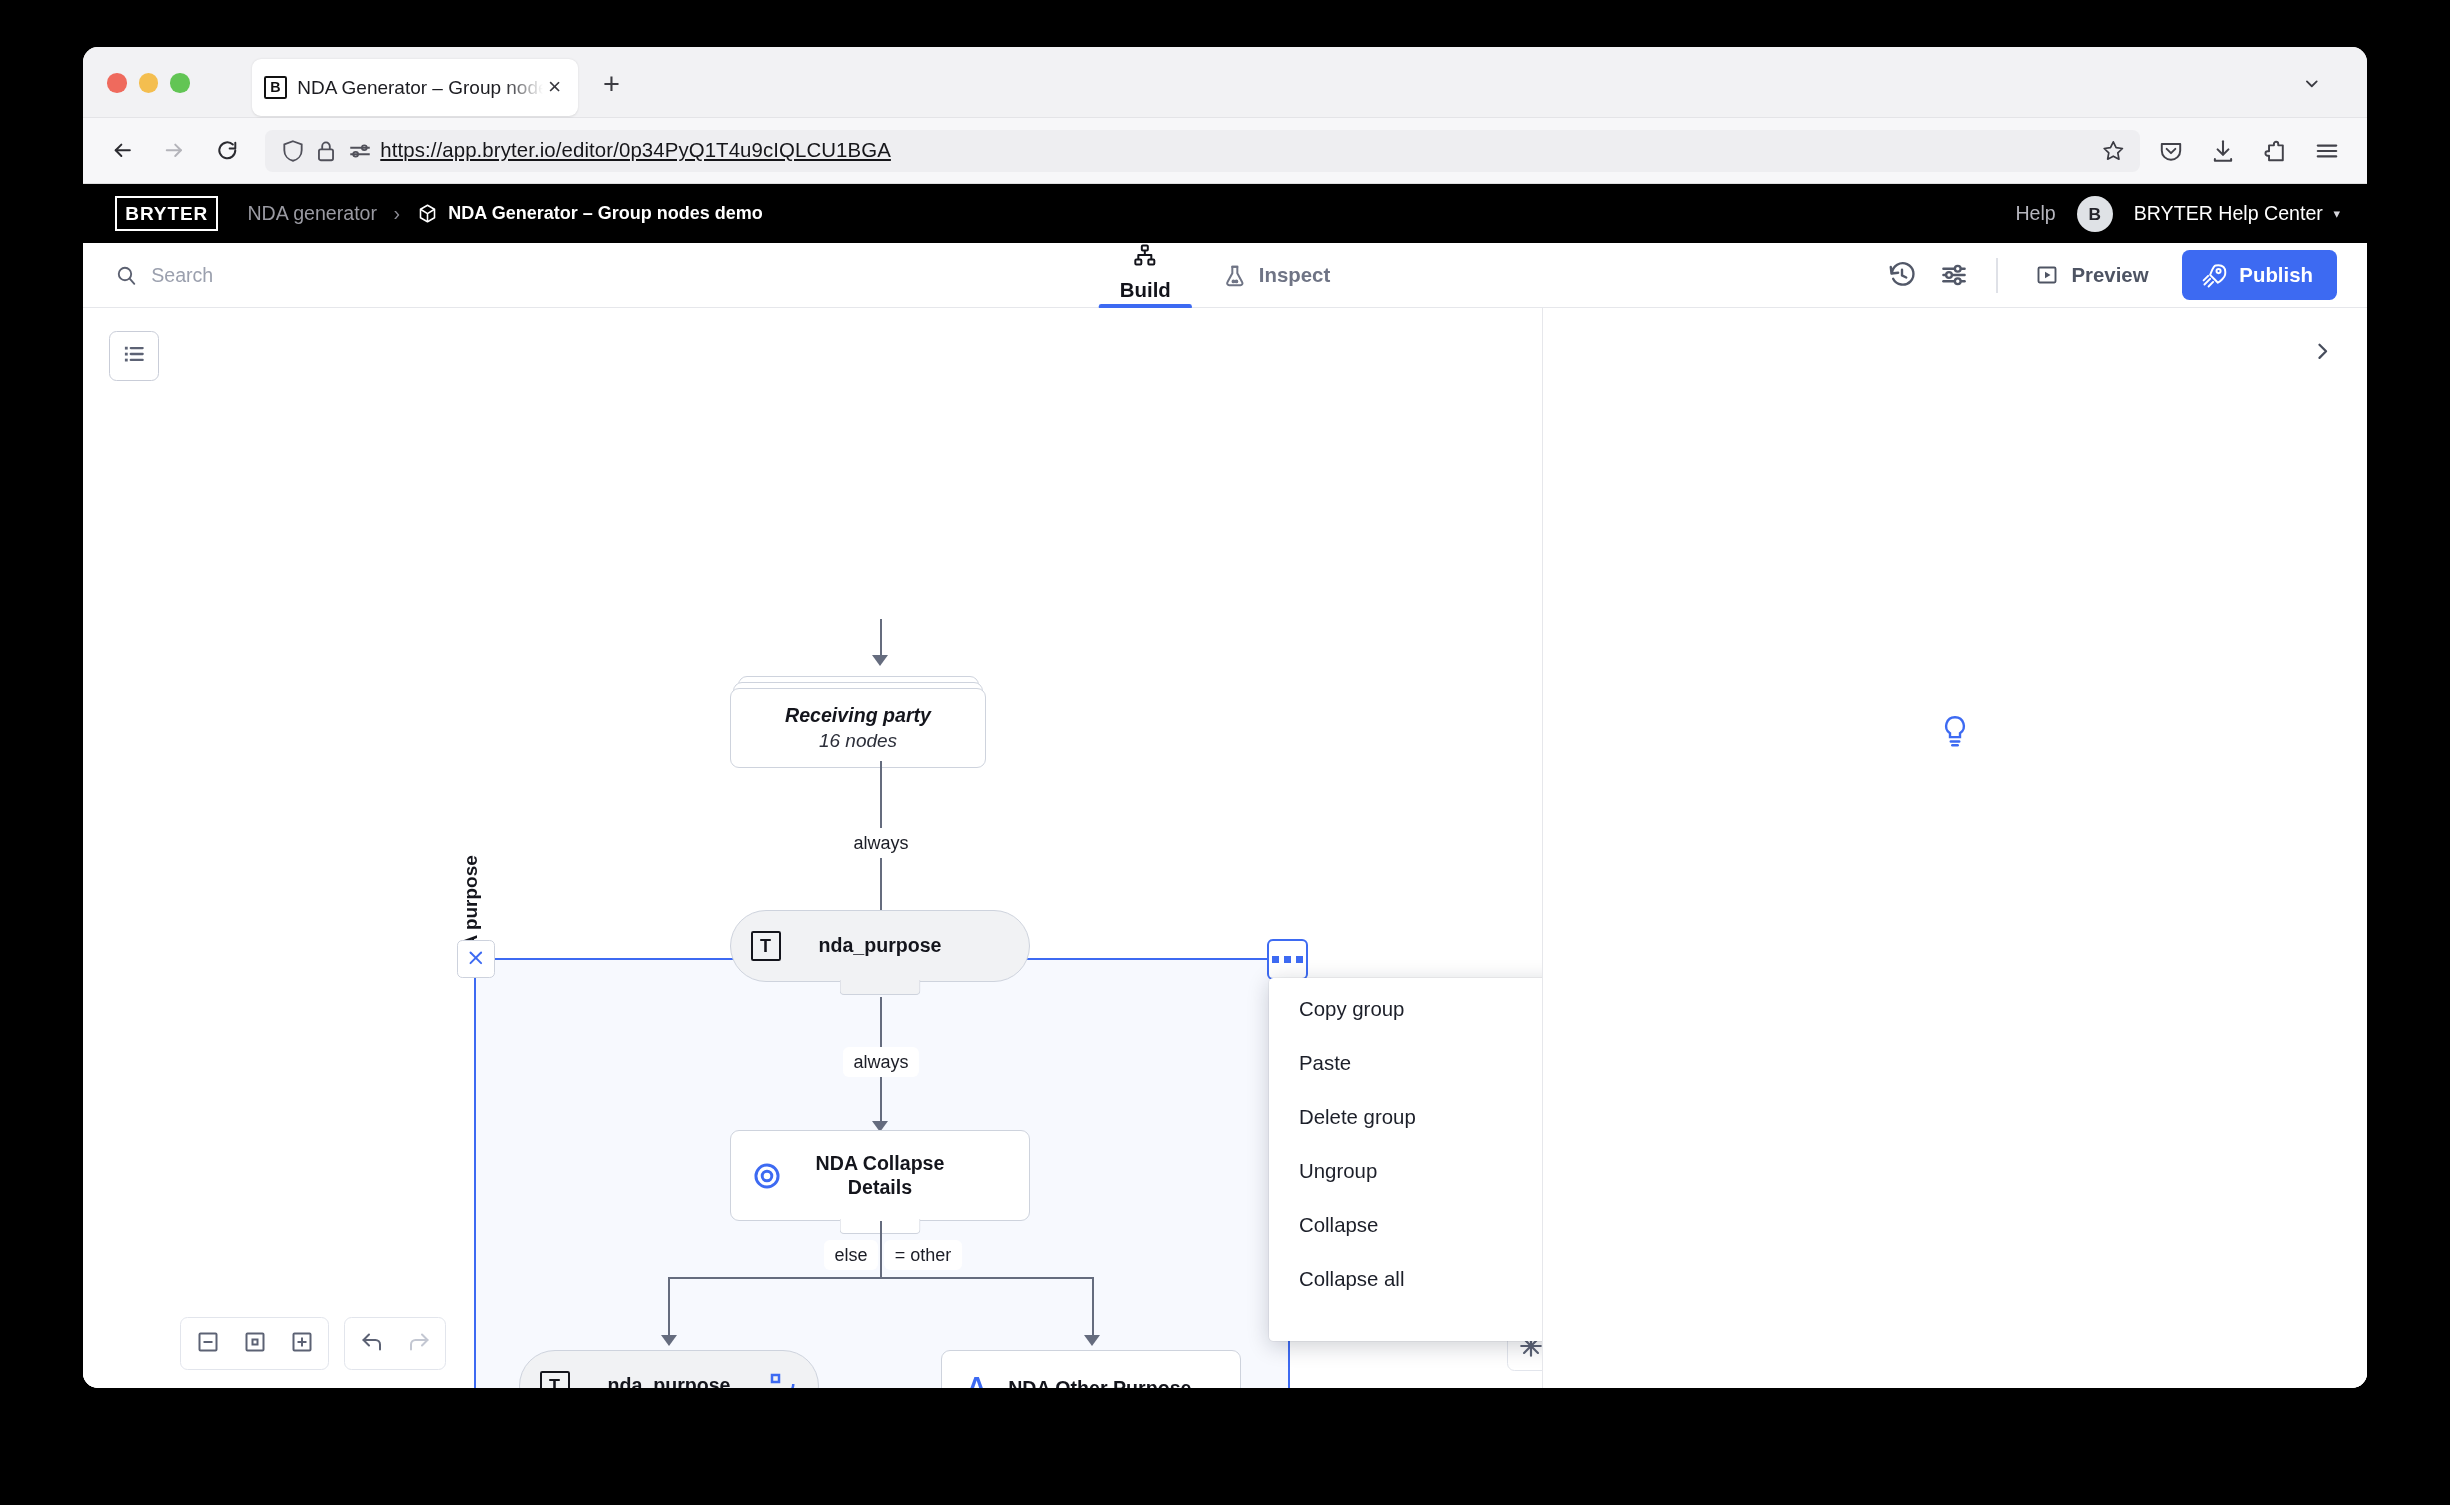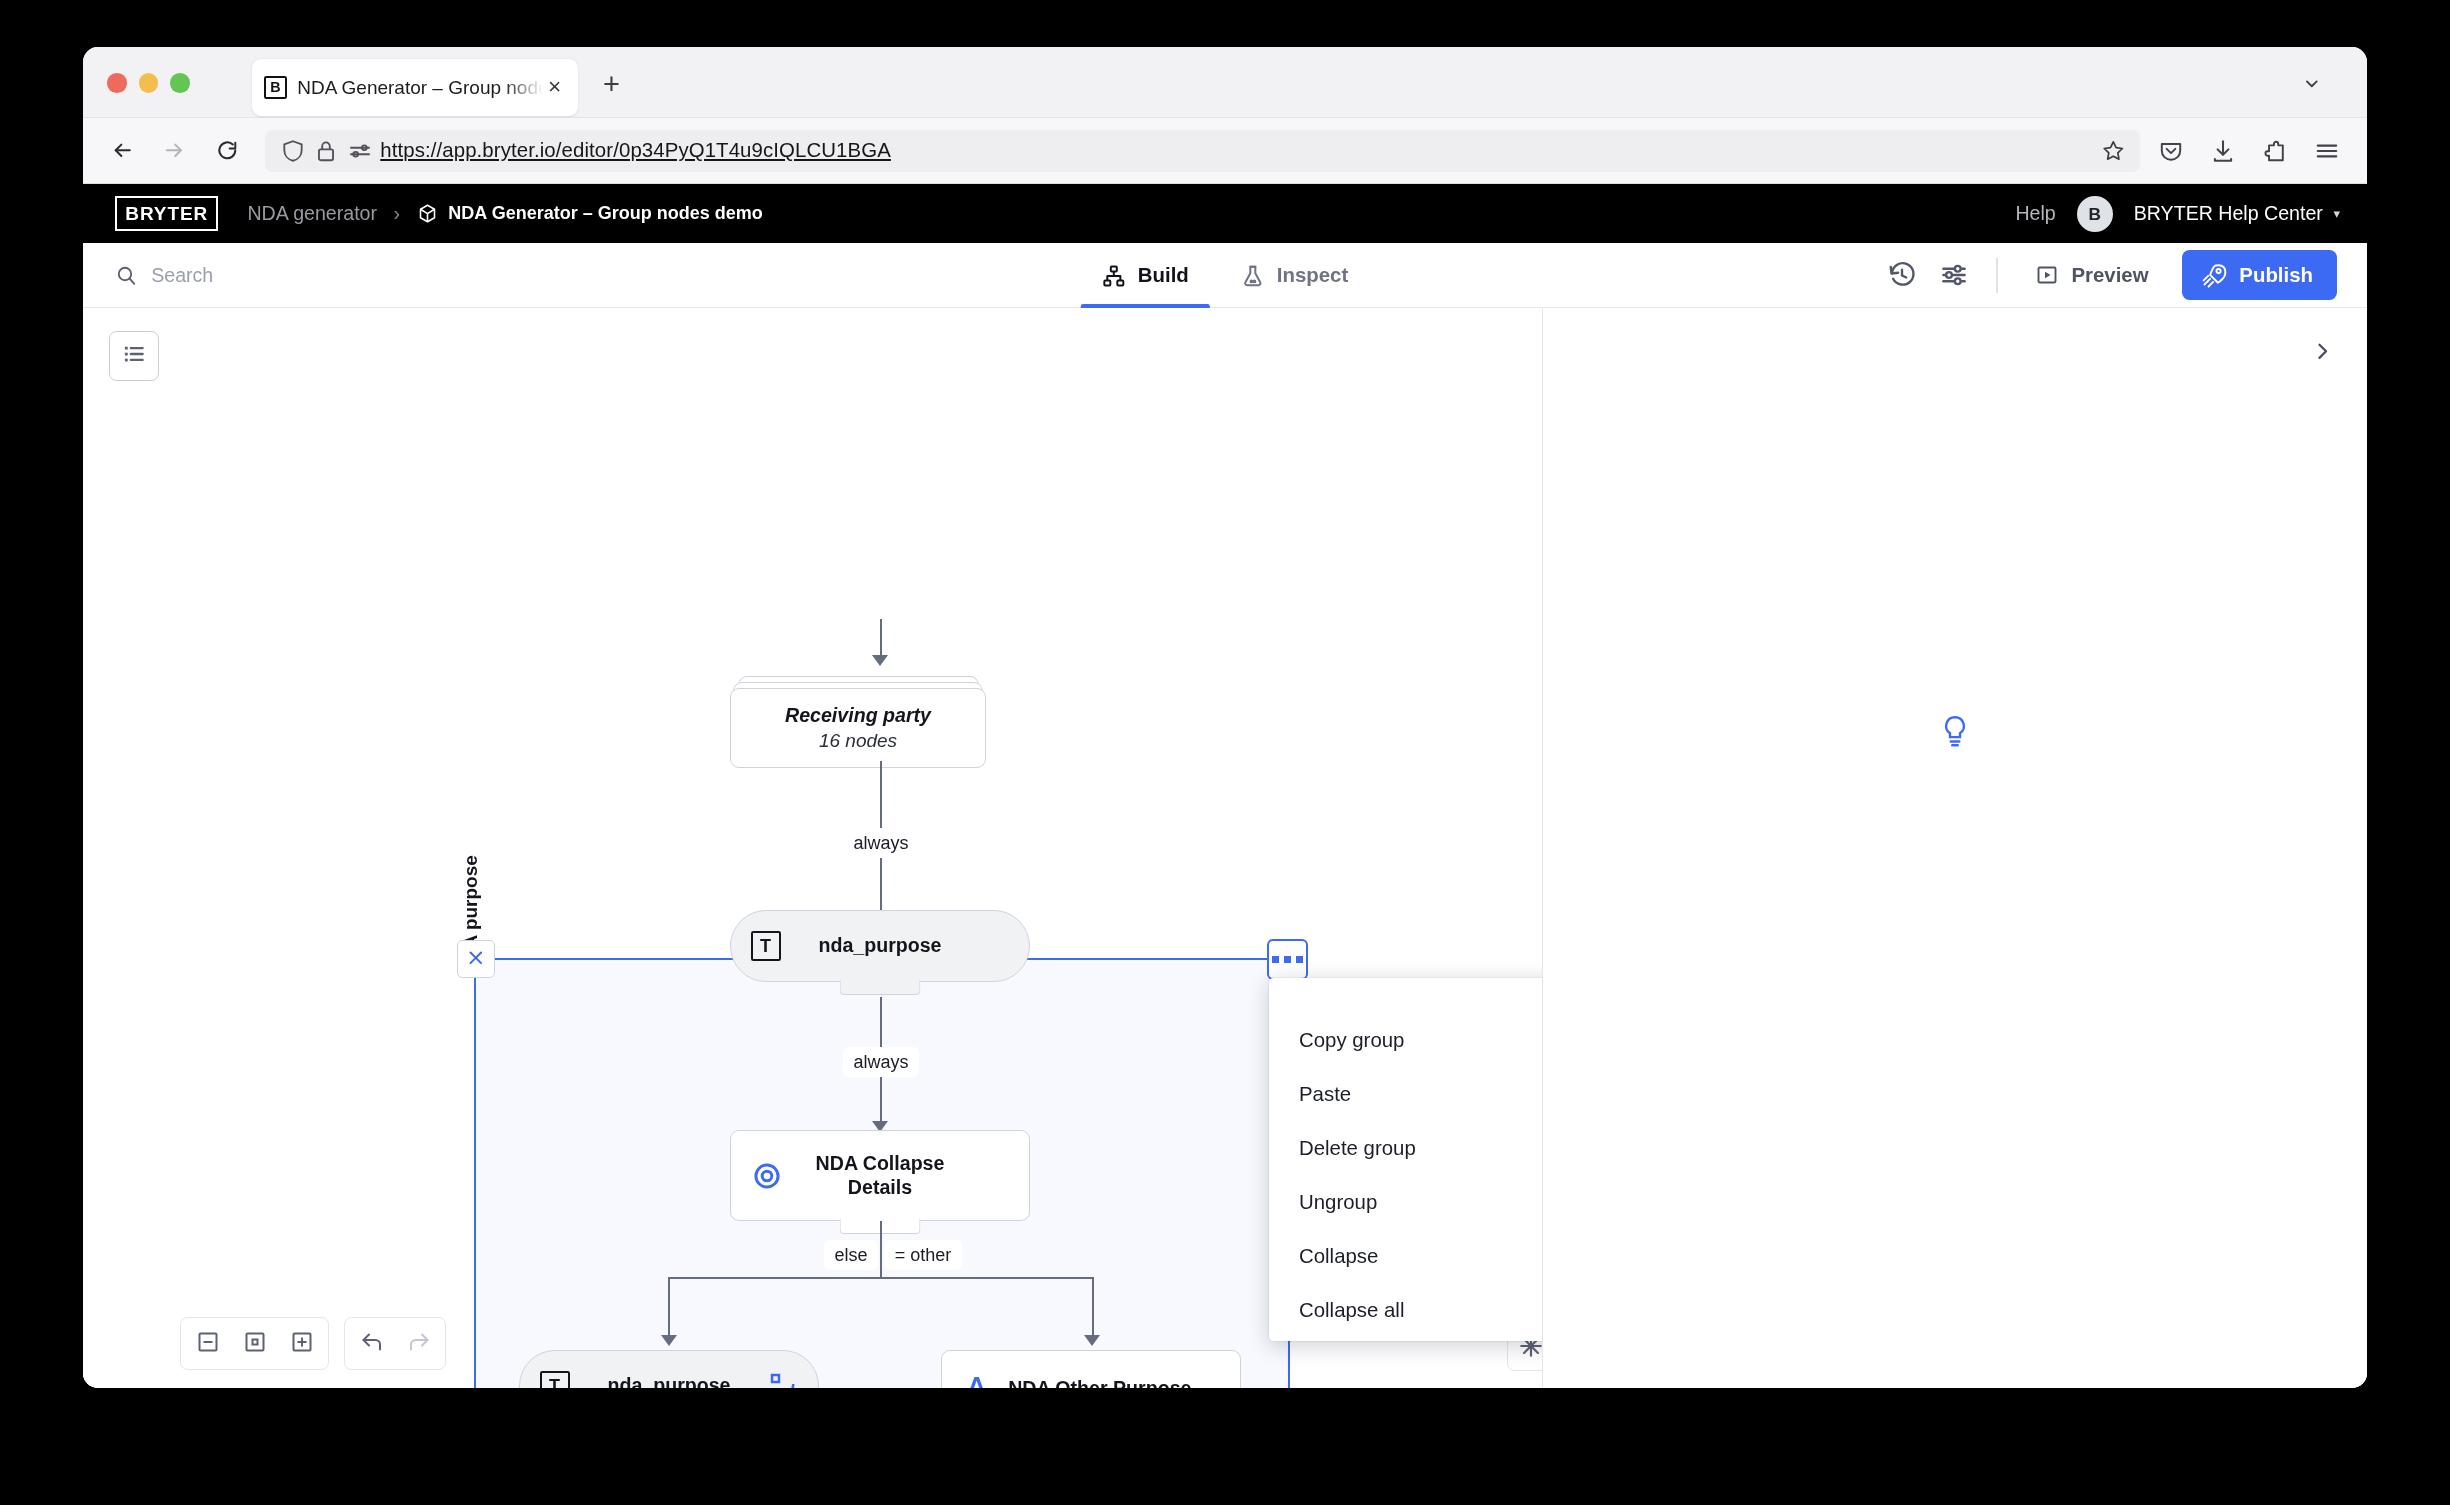--- a/index.html
+++ b/index.html
@@ -151,21 +151,21 @@
     transform: translateX(-50%);
     display: flex; height: 65px; align-items: stretch; gap: 0;
   }
   .ctab {
     display: flex; align-items: center; gap: 12px;
     padding: 0 26px;
     font-size: 20.4px; font-weight: 700;
     color: #6f7485;
     position: relative;
   }
-  .ctab.active { color: #12131a; }
+  .ctab.active { color: #12131a; flex-direction: column; }
   .ctab.active::after {
     content: ""; position: absolute; left: 4.5px; right: 4.5px; bottom: 0;
     height: 4.5px; background: #3d6af2; border-radius: 2.3px 2.3px 0 0;
   }
   .ctab .ti { width: 24px; height: 24px; }
 
   .tb-right {
     margin-left: auto; display: flex; align-items: center; gap: 22.6px; padding-right: 30px;
   }
   .tb-ico { width: 30px; height: 30px; color: #525868; }
@@ -341,21 +341,21 @@
     position: absolute;
     left: 1186px; top: 670px;
     width: 364px;
     background: #fff;
     border-radius: 4.5px;
     box-shadow: 0 4.5px 22.6px rgba(16,20,40,.20), 0 0 0 0.8px rgba(16,20,40,.06);
     padding: 19.6px 0;
     z-index: 40;
   }
   .ctxitem {
-    display: flex; align-items: flex-end;
+    display: flex; align-items: flex-start;
     height: 54px;
     padding: 0 30px;
     font-size: 20.4px; color: #1c1f29;
   }
 
   
   .zoomgroup {
     position: absolute; left: 97px; bottom: 18px;
     display: flex; align-items: center; gap: 15px;
   }

